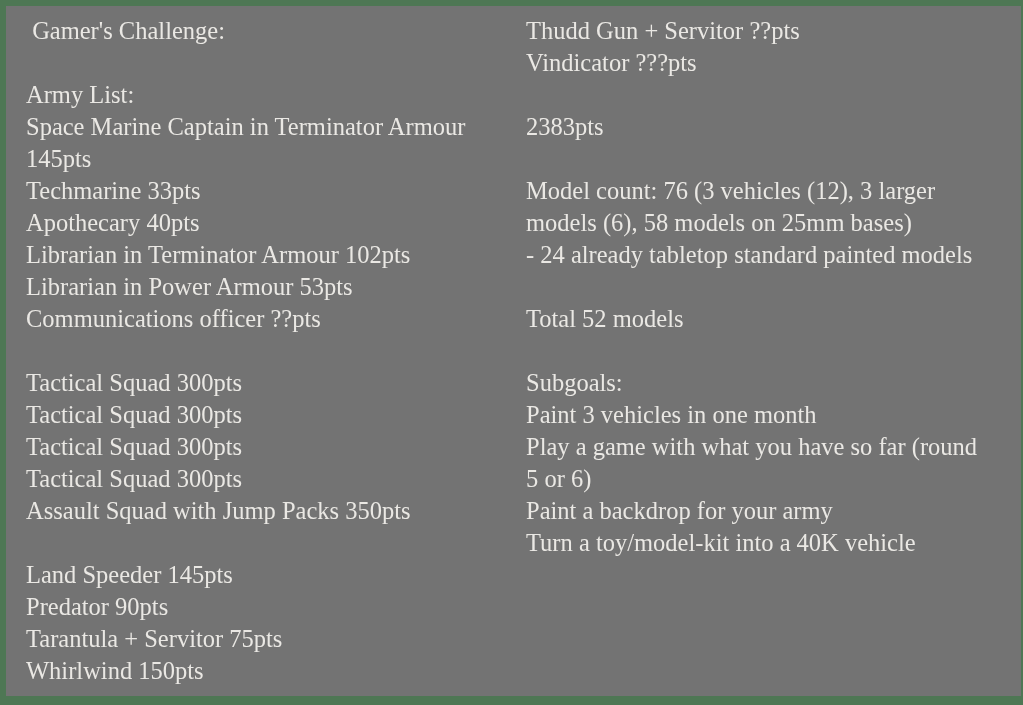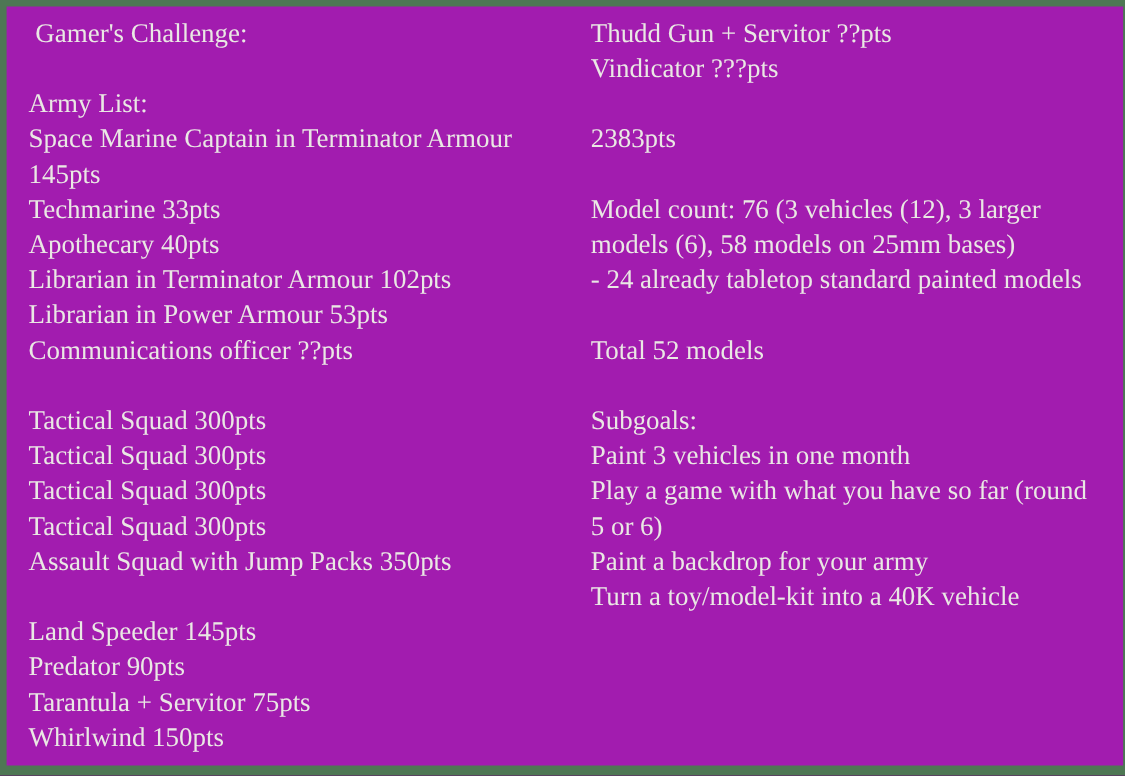--- a/index.html
+++ b/index.html
@@ -21,22 +21,22 @@
   }
   .col {
     position: absolute;
     top: 9px;
     color: #eae8e4;
     font-size: 24.5px;
     line-height: 32px;
     white-space: pre;
   }
   .col-left  { left: 20px;  width: 500px; }
-  .col-right { left: 531px; width: 486px; }
+  .col-right { left: 520px; width: 486px; }
   .line { height: 32px; }
 </style>
 </head>
 <body>
 
-<div class="frame" style="border-color: rgb(78, 119, 84); background: #a21caf;">
+<div class="frame" style="border-color: rgb(78, 119, 84); background: #737373;">
   <div class="col col-left" style="color: rgb(234, 232, 228);"><div class="line"> Gamer's Challenge:</div><div class="line">&nbsp;</div><div class="line">Army List:</div><div class="line">Space Marine Captain in Terminator Armour</div><div class="line">145pts</div><div class="line">Techmarine 33pts</div><div class="line">Apothecary 40pts</div><div class="line">Librarian in Terminator Armour 102pts</div><div class="line">Librarian in Power Armour 53pts</div><div class="line">Communications officer ??pts</div><div class="line">&nbsp;</div><div class="line">Tactical Squad 300pts</div><div class="line">Tactical Squad 300pts</div><div class="line">Tactical Squad 300pts</div><div class="line">Tactical Squad 300pts</div><div class="line">Assault Squad with Jump Packs 350pts</div><div class="line">&nbsp;</div><div class="line">Land Speeder 145pts</div><div class="line">Predator 90pts</div><div class="line">Tarantula + Servitor 75pts</div><div class="line">Whirlwind 150pts</div></div>
   <div class="col col-right" style="color: rgb(234, 232, 228);"><div class="line">Thudd Gun + Servitor ??pts</div><div class="line">Vindicator ???pts</div><div class="line">&nbsp;</div><div class="line">2383pts</div><div class="line">&nbsp;</div><div class="line">Model count: 76 (3 vehicles (12), 3 larger</div><div class="line">models (6), 58 models on 25mm bases)</div><div class="line">- 24 already tabletop standard painted models</div><div class="line">&nbsp;</div><div class="line">Total 52 models</div><div class="line">&nbsp;</div><div class="line">Subgoals:</div><div class="line">Paint 3 vehicles in one month</div><div class="line">Play a game with what you have so far (round</div><div class="line">5 or 6)</div><div class="line">Paint a backdrop for your army</div><div class="line">Turn a toy/model-kit into a 40K vehicle</div></div>
 </div>
 
 </body></html>

